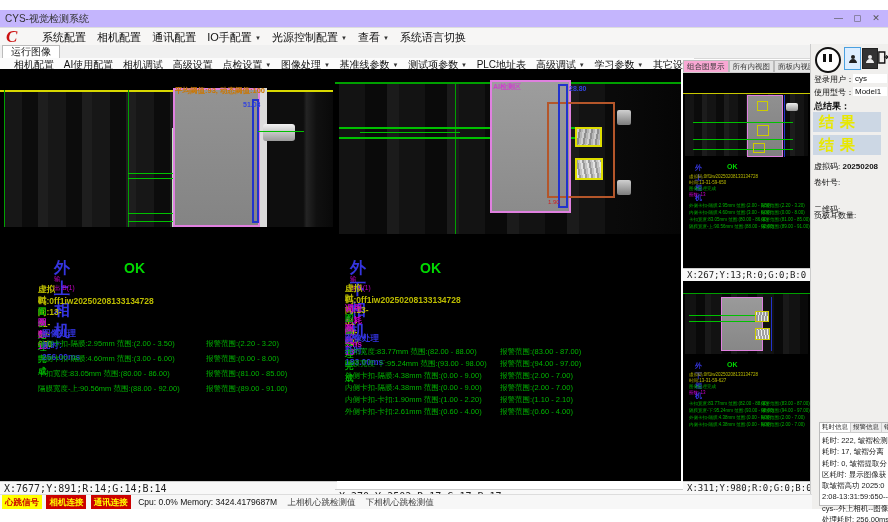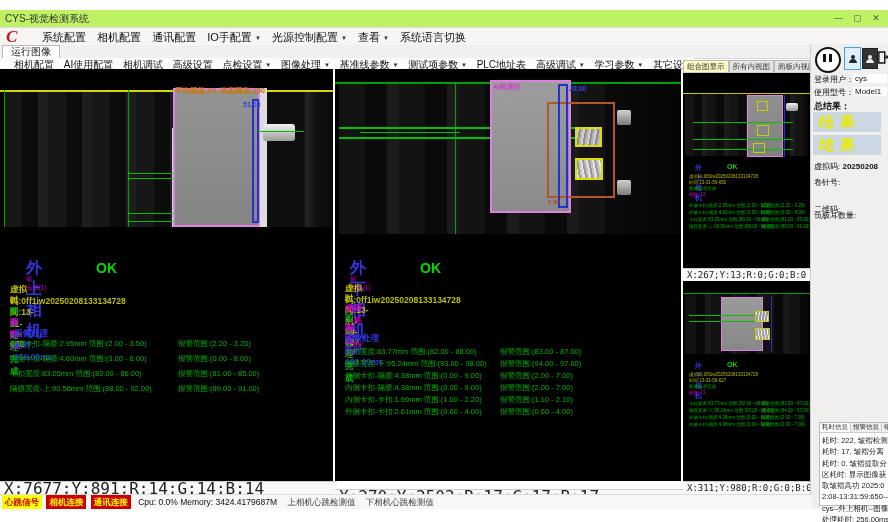--- a/index.html
+++ b/index.html
@@ -1,48 +1,48 @@
 <!DOCTYPE html>
 <html><head>
 <meta charset="utf-8">
 <style>
   html,body{margin:0;padding:0;background:#fff;}
   #app{position:relative;width:888px;height:522px;background:#fff;overflow:hidden;
        font-family:"Liberation Sans","DejaVu Sans",sans-serif;color:#222;}
   .abs{position:absolute;}
   .mono{font-family:"DejaVu Sans Mono","Liberation Mono",monospace;}
   
-  .titlebar{left:0;top:10px;width:888px;height:17px;background:#bef264;border-bottom:1px solid #ddd;font-size:10px;color:#333;}
+  .titlebar{left:0;top:10px;width:888px;height:17px;background:#c4b5fd;border-bottom:1px solid #ddd;font-size:10px;color:#333;}
   .winbtns span{display:inline-block;width:16px;text-align:center;font-size:9px;color:#555;cursor:pointer;}
   .menubar{left:0;top:28px;width:888px;height:17px;background:#f7f6f5;font-size:11px;}
   .menubar .mi{display:inline-block;margin-right:8px;color:#111;cursor:pointer;}
   .arrow{font-size:6px;color:#333;vertical-align:middle;}
   .tabstrip{left:0;top:45px;width:888px;height:13px;background:#f0f0f0;border-bottom:1px solid #d8d8d8;font-family:Liberation Mono, monospace;}
   .runtab{position:absolute;left:2px;top:0;height:12px;padding:0 8px;background:#fff;border:1px solid #bbb;border-bottom:none;font-size:10px;line-height:13px;}
   .toolbar{left:0;top:58px;width:680px;height:12px;background:#fbfbfb;font-size:10px;white-space:nowrap;}
   .toolbar .ti{display:inline-block;margin-right:7px;color:#111;cursor:pointer;}
   
   .viewport{background:#000;}
-  .coordbar{background:#f8f8f8;border-top:1px solid #ccc;font-size:16px;color:#222;line-height:13px;padding-left:4px;}
+  .coordbar{background:#f8f8f8;border-top:1px solid #ccc;font-size:10px;color:#222;line-height:13px;padding-left:4px;}
   
   .hline{position:absolute;height:1px;}
   .vline{position:absolute;width:1px;}
   
   .t-title{color:#3535e0;font-size:16px;font-weight:bold;letter-spacing:2px;}
   .t-ok{color:#00d800;font-size:14px;font-weight:bold;}
   .t-out{color:#c800c8;font-size:6.5px;}
   .t-y{color:#bcbc00;font-size:8.5px;font-weight:bold;}
   .t-g{color:#00b400;font-size:8.5px;font-weight:bold;}
   .t-m{color:#c800c8;font-size:8.5px;font-weight:bold;}
   .t-b{color:#3232dc;font-size:8.5px;font-weight:bold;}
   .meas{color:#00b400;font-size:7.5px;white-space:nowrap;}
   
   .thumbtabs{background:#f0f0f0;font-size:7.5px;height:12px;border-bottom:1px solid #ccc;white-space:nowrap;}
   .thumbtab{display:inline-block;padding:0 3px;height:11px;line-height:12px;color:#333;background:#e4e4e4;border:1px solid #bbb;border-bottom:none;cursor:pointer;}
-  .thumbtab.active{background:#fef9c3;}
+  .thumbtab.active{background:#f9a8d4;}
   .tt{font-size:4.5px;white-space:nowrap;}
   
   .ctrlpanel{left:810px;top:44px;width:78px;height:465px;background:#f0efed;border-left:1px solid #ccc;}
   .cp-label{font-size:8px;color:#111;}
   .cp-bold{font-size:9px;font-weight:bold;color:#111;}
   .resultbox{background:#ccd7e4;color:#e8e800;font-weight:bold;font-size:15px;letter-spacing:6px;padding-left:6px;line-height:20px;}
   .pausebtn{width:22px;height:22px;border:2px solid #111;border-radius:50%;background:#fff;position:relative;cursor:pointer;}
   .pausebtn i{position:absolute;top:5px;width:3px;height:8px;background:#111;}
   .iconbtn{position:absolute;cursor:pointer;display:flex;align-items:center;justify-content:center;background:#e8e8e8;border:1px solid #aaa;}
   .iconbtn.sel{background:#ddeeff;border:1px solid #4aa0e0;}
@@ -95,21 +95,21 @@
       <span class="ti"><span>点检设置</span> <span class="arrow">▼</span></span>
       <span class="ti"><span>图像处理</span> <span class="arrow">▼</span></span>
       <span class="ti"><span>基准线参数</span> <span class="arrow">▼</span></span>
       <span class="ti"><span>测试项参数</span> <span class="arrow">▼</span></span>
       <span class="ti">PLC地址表</span>
       <span class="ti"><span>高级调试</span> <span class="arrow">▼</span></span>
       <span class="ti"><span>学习参数</span> <span class="arrow">▼</span></span>
       <span class="ti"><span>其它设置</span> <span class="arrow">▼</span></span>
   </div>
 
-  <div class="abs viewport" style="left:0;top:69px;width:333px;height:412px;">
+  <div class="abs viewport" style="left:0;top:69px;width:333px;height:412px;padding-left:28px;">
 
     <div class="abs" style="left:0;top:0;width:333px;height:181px;overflow:hidden;">
       <div class="hline" style="left:0;top:21px;width:333px;height:2px;background:#d8d800;"></div>
 
       <div class="abs" style="left:4px;top:23px;width:261px;height:135px;background:repeating-linear-gradient(90deg,#171717 0 18px,#0c0c0c 18px 34px,#1e1e1e 34px 44px);"></div>
       <div class="abs" style="left:267px;top:23px;width:66px;height:135px;background:linear-gradient(90deg,#0e0e0e 0 55%,#242424 60%,#101010 75%,#090909);"></div>
 
       <div class="vline" style="left:4px;top:21px;height:137px;background:#00a000;"></div>
       <div class="vline" style="left:128px;top:21px;height:137px;background:#00a000;"></div>
       <div class="vline" style="left:172px;top:59px;height:99px;background:#bfe8bf;"></div>

